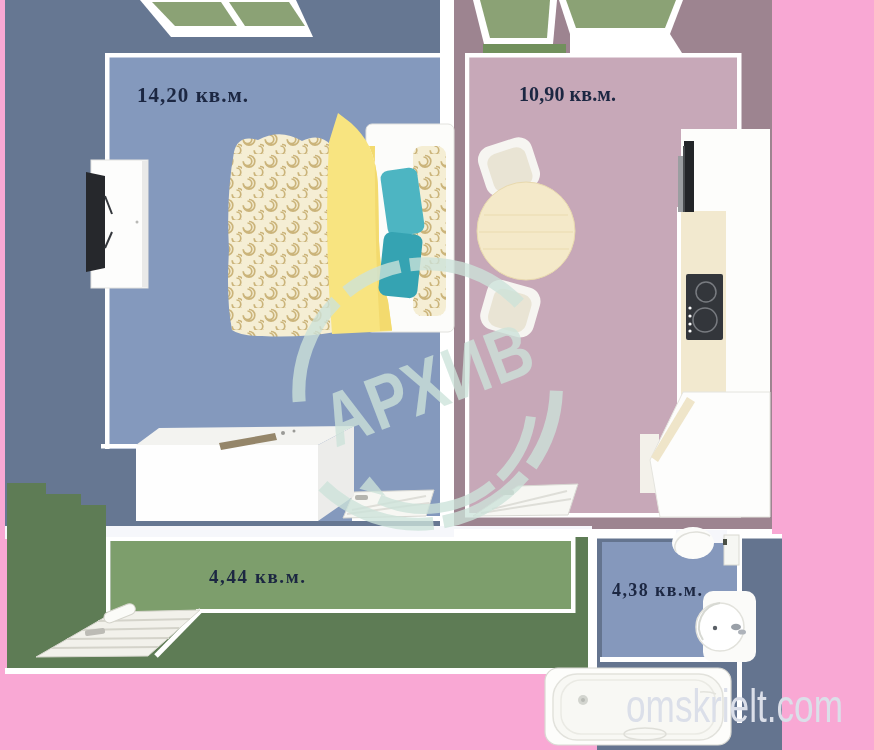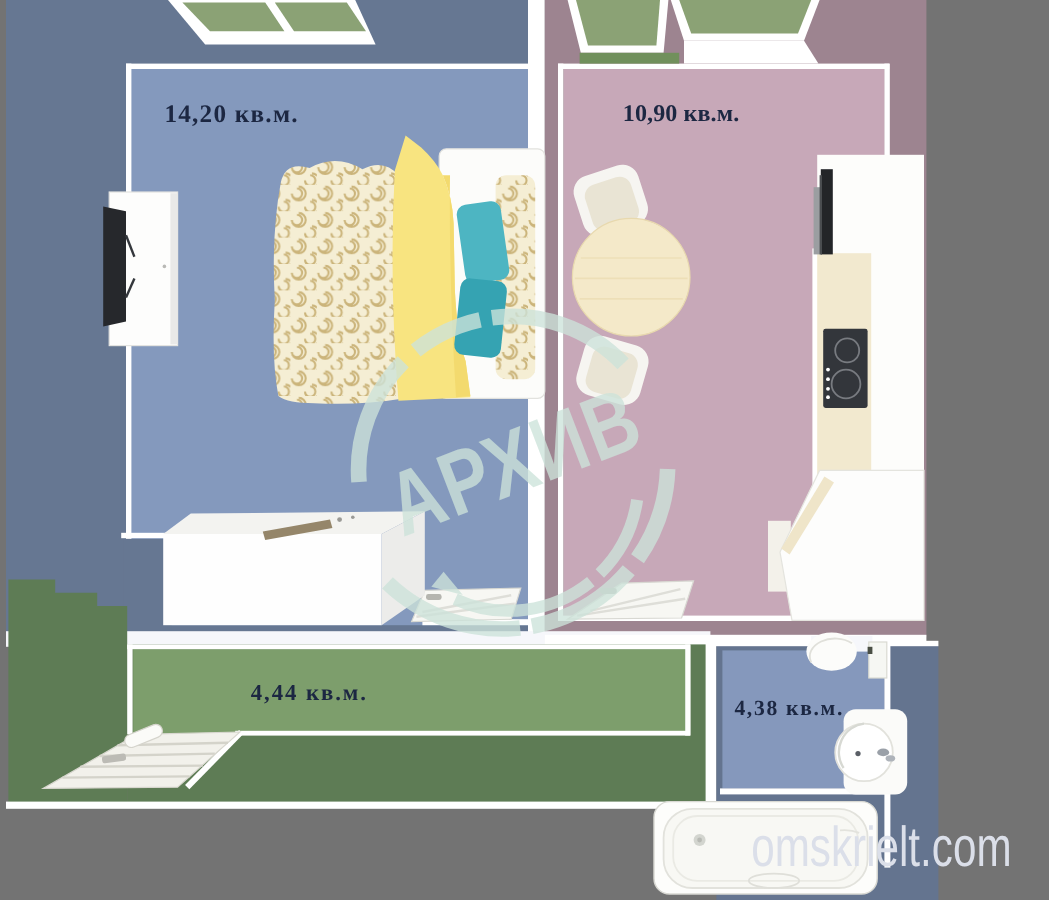--- a/index.html
+++ b/index.html
@@ -1,17 +1,17 @@
 <!DOCTYPE html>
 <html><head>
 <meta charset="utf-8">
 <style>
   html,body{margin:0;padding:0;}
   body{width:874px;height:750px;overflow:hidden;font-family:"Liberation Sans",sans-serif;}
-  .page{position:relative;width:874px;height:750px;background:#737373;}
+  .page{position:relative;width:874px;height:750px;background:#f9a8d4;}
   svg{position:absolute;left:0;top:0;}
 </style>
 </head>
 <body>
 <div class="page">
 <svg width="874" height="750" viewBox="0 0 874 750">
 <defs>
   <pattern id="sw" width="22" height="22" patternUnits="userSpaceOnUse">
     <rect width="22" height="22" fill="#f5eed4"></rect>
     <path d="M7,1.5 a5.8,5.8 0 1,1 -5.8,5.8 a4.3,4.3 0 1,0 4.3,-4.3" fill="none" stroke="#cbb47a" stroke-width="1.7"></path>

